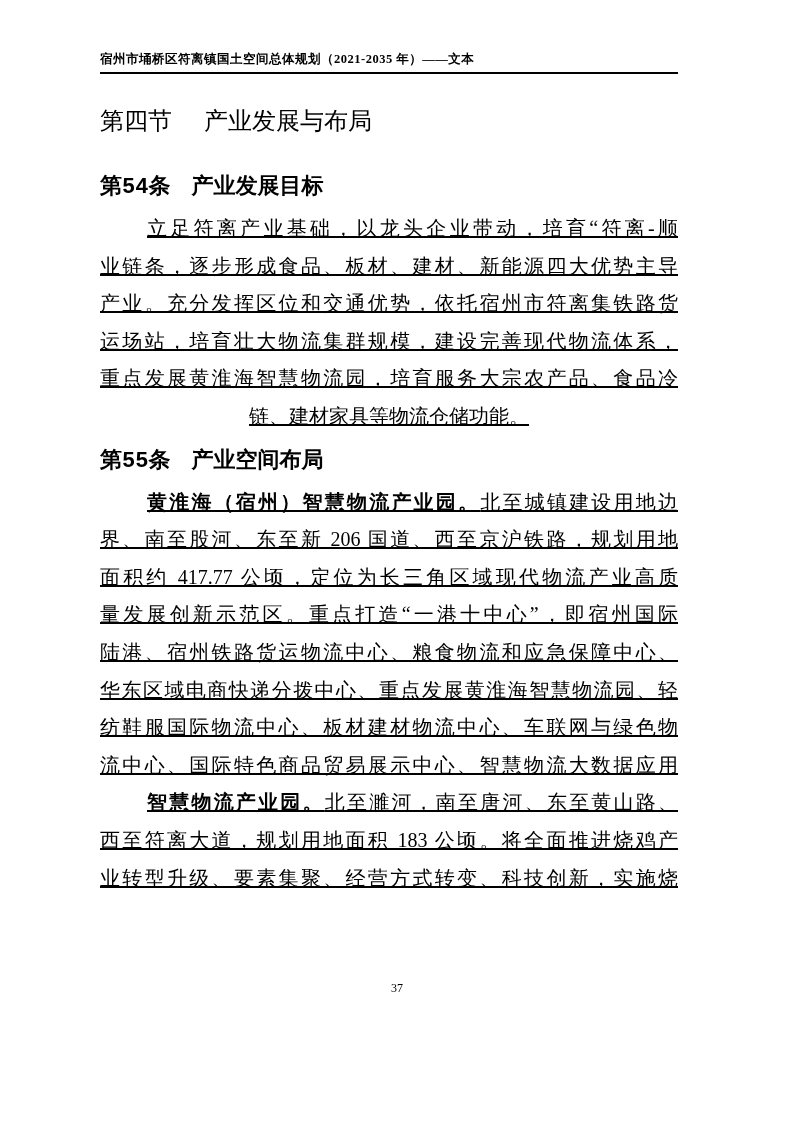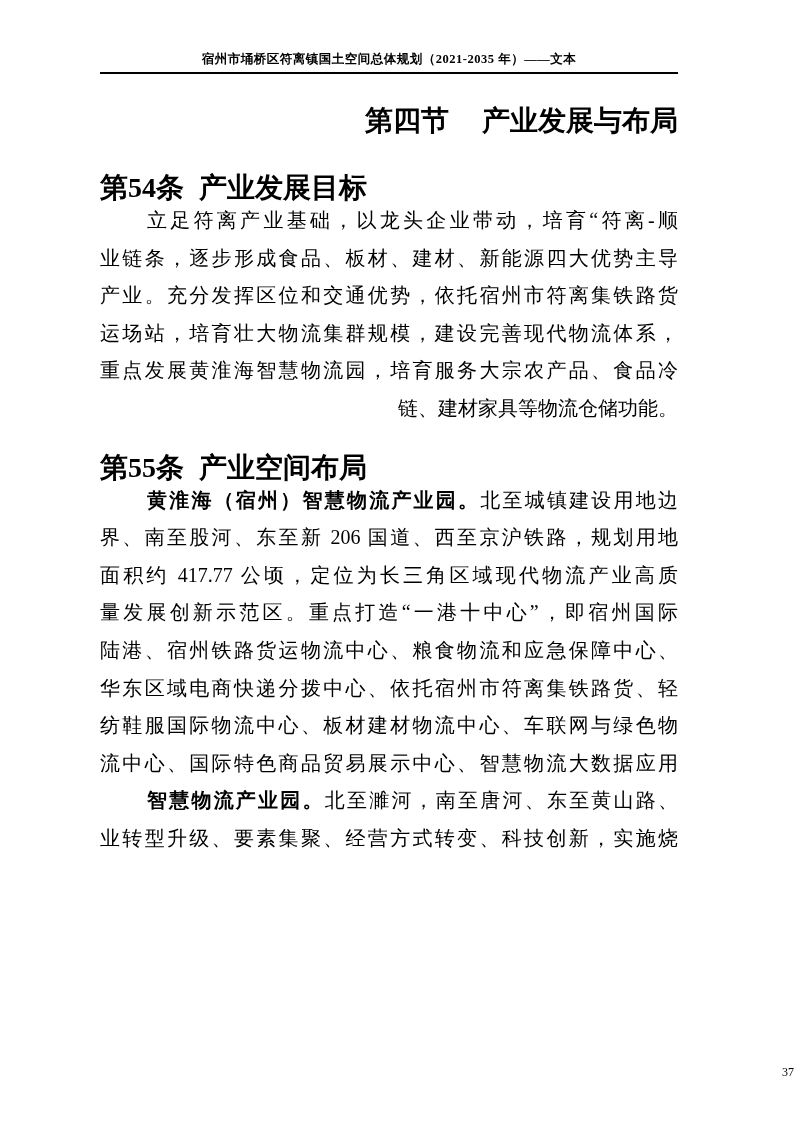--- a/index.html
+++ b/index.html
@@ -16,74 +16,75 @@
   }
   .content {
     position: absolute;
     left: 100px;
     top: 0;
     width: 578px;
   }
   
   .running-header {
     padding-top: 52px;
-    text-align: center;
+    text-align: left;
     font-size: 12.5px;
     font-weight: bold;
     letter-spacing: 0.5px;
     line-height: 15px;
   }
   .header-rule {
     margin-top: 5px;
     border: none;
     border-top: 2px solid #000000;
     height: 0;
   }
   
   .chapter-title {
     margin: 32px 0 0 0;
-    text-align: right;
-    font-size: 28px;
-    font-weight: bold;
+    text-align: left;
+    font-size: 24px;
+    font-weight: normal;
     line-height: 30px;
     word-spacing: 26px;
   }
   
   .article-heading {
     margin: 38px 0 0 0;
-    font-size: 28px;
+    font-size: 22px;
     font-weight: bold;
     line-height: 28px;
     word-spacing: 8px;
+    font-family: Liberation Mono, monospace;
   }
-  .article-55 .article-heading { margin-top: 26px; }
+  .article-55 .article-heading { margin-top: 12px; }
   
-  .para-group { margin-top: 0; }
+  .para-group { margin-top: 8px; text-decoration: underline; }
   .paragraph { margin: 0; }
   .text-line {
     font-size: 20px;
     line-height: 37.6px;
     white-space: nowrap;
-    text-align: right;
+    text-align: center;
   }
   .text-line.fill {
     white-space: normal;
     text-align: justify;
     text-align-last: justify;
     text-justify: inter-character;
   }
   .text-line.first-line { text-indent: 2.35em; }
   .lead { font-weight: bold; }
   
   .footer {
     position: absolute;
     left: 0;
-    top: 1064px;
+    top: 980px;
     width: 100%;
-    text-align: right;
+    text-align: center;
     font-size: 12px;
     line-height: 16px;
   }
 </style>
 </head>
 <body>
 
 <div class="page">
   <div class="content">
 
@@ -108,26 +109,27 @@
 
     <section class="article article-55">
       <h2 class="article-heading">第55条 产业空间布局</h2>
       <div class="para-group">
           <div class="paragraph">
             <div class="text-line first-line fill"><b class="lead">黄淮海（宿州）智慧物流产业园。</b><span>北至城镇建设用地边</span></div>
             <div class="text-line fill">界、南至股河、东至新 206 国道、西至京沪铁路，规划用地</div>
             <div class="text-line fill">面积约 417.77 公顷，定位为长三角区域现代物流产业高质</div>
             <div class="text-line fill">量发展创新示范区。重点打造“一港十中心”，即宿州国际</div>
             <div class="text-line fill">陆港、宿州铁路货运物流中心、粮食物流和应急保障中心、</div>
-            <div class="text-line fill">华东区域电商快递分拨中心、依托宿州市符离集铁路货、轻</div>
+            <div class="text-line fill">华东区域电商快递分拨中心、重点发展黄淮海智慧物流园、轻</div>
             <div class="text-line fill">纺鞋服国际物流中心、板材建材物流中心、车联网与绿色物</div>
             <div class="text-line fill">流中心、国际特色商品贸易展示中心、智慧物流大数据应用</div>
           </div>
           <div class="paragraph">
             <div class="text-line first-line fill"><b class="lead">智慧物流产业园。</b><span>北至濉河，南至唐河、东至黄山路、</span></div>
+            <div class="text-line fill">西至符离大道，规划用地面积 183 公顷。将全面推进烧鸡产</div>
             <div class="text-line fill">业转型升级、要素集聚、经营方式转变、科技创新，实施烧</div>
           </div>
         </div>
     </section>
 
   </div>
 
   <div class="footer">
     <span>37</span>
   </div>

